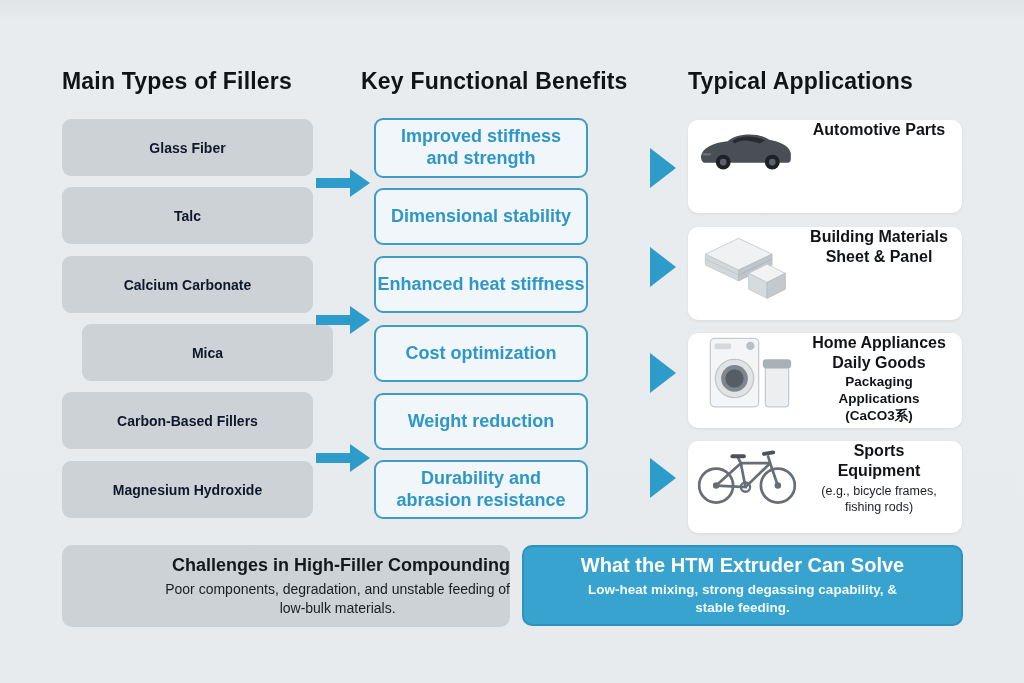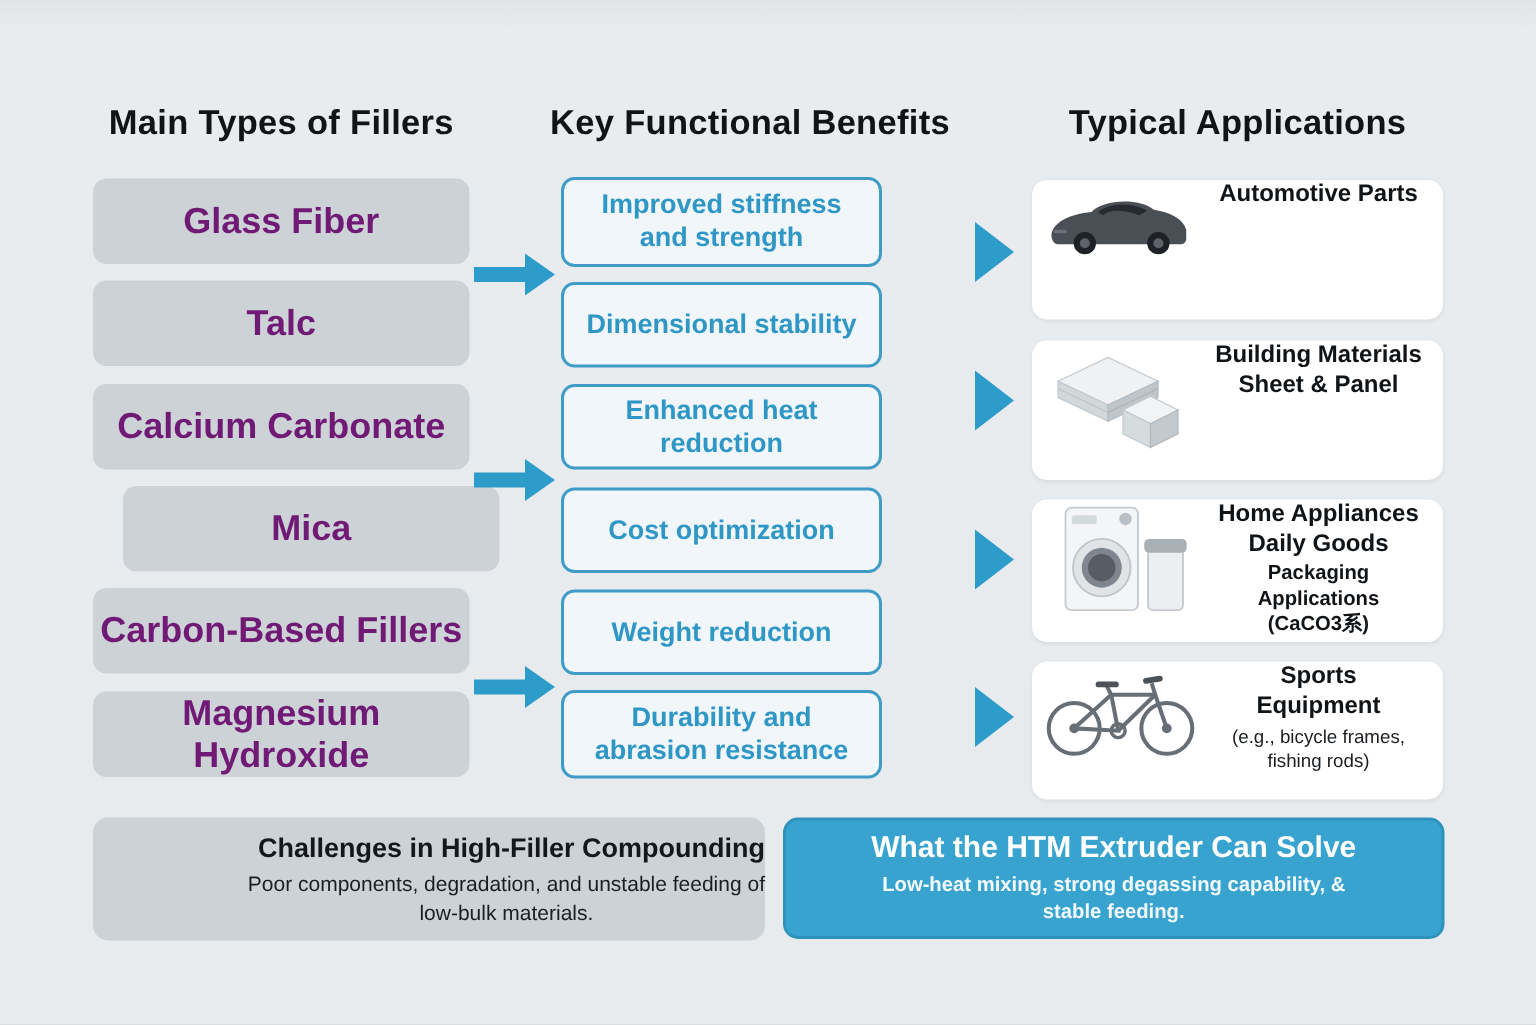--- a/index.html
+++ b/index.html
@@ -8,29 +8,29 @@
   .canvas {
     position: relative;
     width: 1024px; height: 683px;
     margin: 0 auto;
     background: linear-gradient(180deg, #e0e4e7 0%, #e9ecef 3%, #e8ebee 100%);
     overflow: hidden;
   }
   .col-heading {
     position: absolute;
     font-size: 23px; font-weight: bold; color: #111417;
-    text-align: center; letter-spacing: 0.2px;
+    letter-spacing: 0.2px;
   }
   .filler-box {
     position: absolute; left: 62px; width: 251px; height: 57px;
     background: #cdd2d7; border-radius: 9px;
     display: flex; align-items: center; justify-content: center;
   }
   .filler-box span {
-    font-size: 24px; font-weight: bold; color: #701a75; text-align: center;
+    font-size: 14px; font-weight: bold; color: #0f172a; text-align: center;
   }
   .benefit-box {
     position: absolute; left: 374px; width: 214px;
     background: #f0f6fa; border: 2px solid #3f9cc6; border-radius: 9px;
     display: flex; align-items: center; justify-content: center;
   }
   .benefit-box span {
     font-size: 18px; font-weight: bold; color: #2f97c6;
     text-align: center; white-space: pre-line; line-height: 1.22;
   }
@@ -113,21 +113,21 @@
   </svg>
 
   <div class="benefit-box" style="top:118px; height:60px;">
     <span>Improved stiffness
 and strength</span>
   </div>
   <div class="benefit-box" style="top:188px; height:57px;">
     <span>Dimensional stability</span>
   </div>
   <div class="benefit-box" style="top:256px; height:57px;">
-    <span>Enhanced heat reduction</span>
+    <span>Enhanced heat stiffness</span>
   </div>
   <div class="benefit-box" style="top:325px; height:57px;">
     <span>Cost optimization</span>
   </div>
   <div class="benefit-box" style="top:393px; height:57px;">
     <span>Weight reduction</span>
   </div>
   <div class="benefit-box" style="top:460px; height:59px;">
     <span>Durability and
 abrasion resistance</span>

